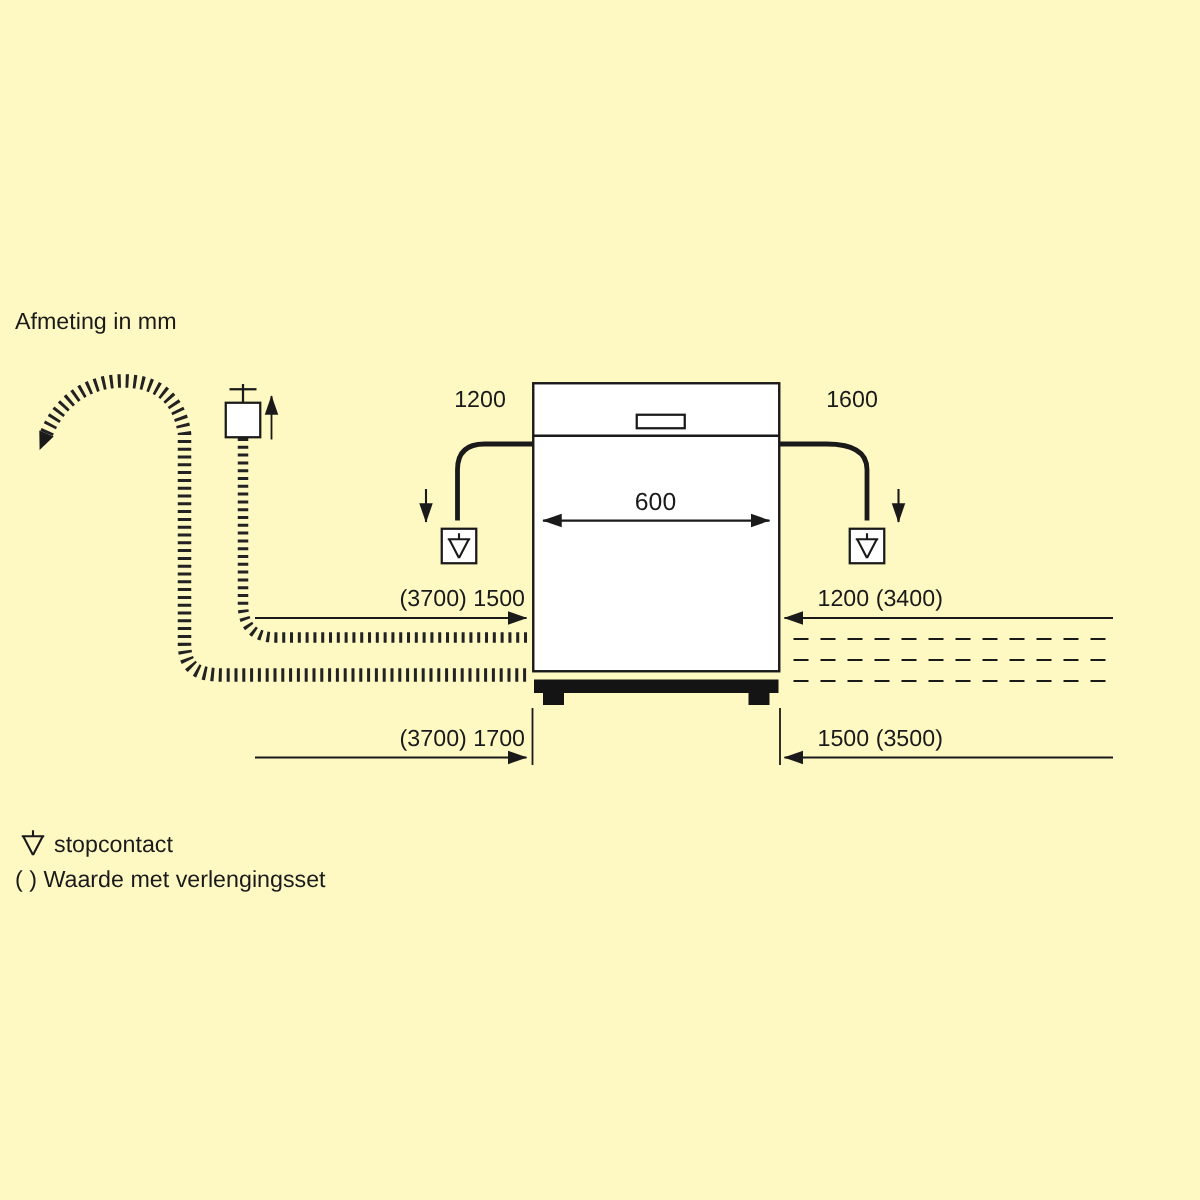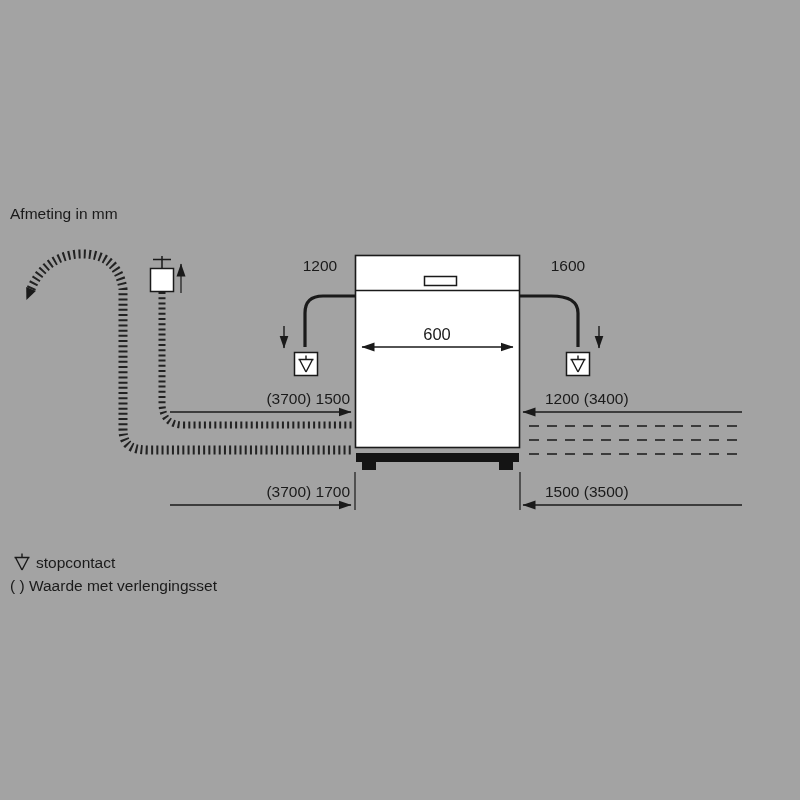--- a/index.html
+++ b/index.html
@@ -7,21 +7,21 @@
     padding: 0;
     width: 800px;
     height: 800px;
     background: #ffffff;
     font-family: "Liberation Sans", sans-serif;
   }
   .stage {
     position: relative;
     width: 800px;
     height: 800px;
-    background: #a3a3a3;
+    background: #fef9c3;
     overflow: hidden;
   }
   svg { display: block; }
   .lbl {
     font-family: "Liberation Sans", sans-serif;
     font-size: 15.5px;
     fill: #1a1a1a;
   }
   .big { font-size: 16.5px; }
 </style>

